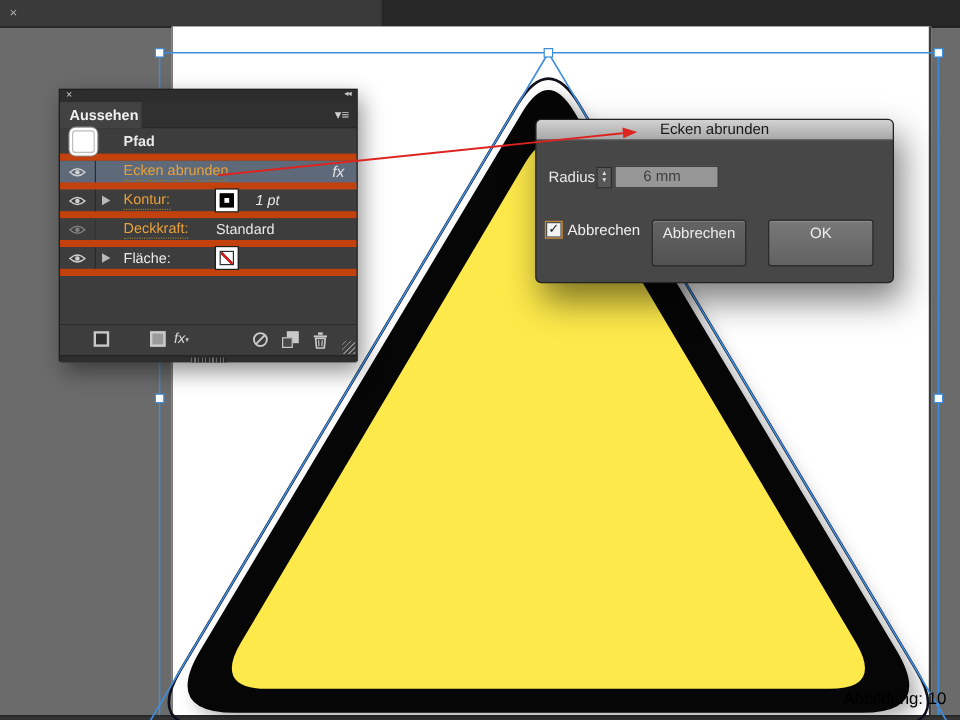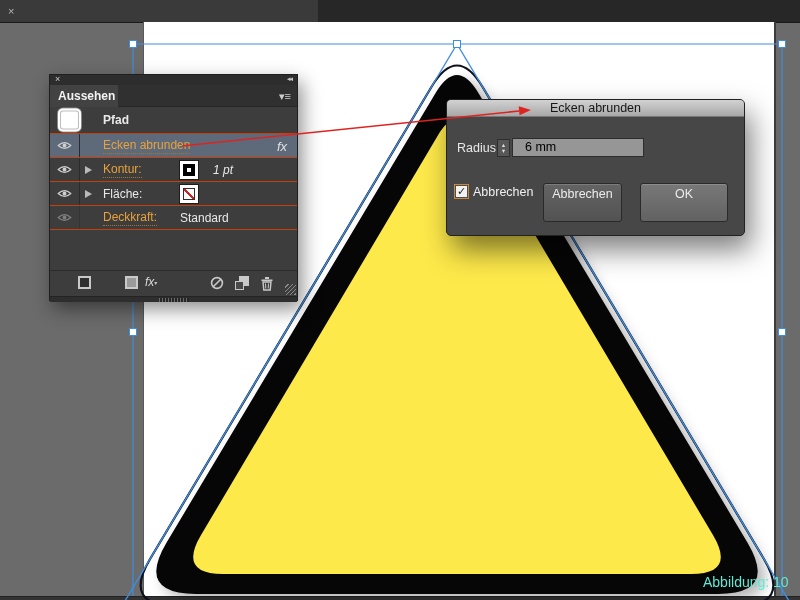--- a/index.html
+++ b/index.html
@@ -11,31 +11,31 @@
   
   .titlebar{position:absolute;left:0;top:0;width:800px;height:22px;background:#272727;border-bottom:1px solid #1a1a1a;}
   .doc-tab{position:absolute;left:0;top:0;width:318px;height:22px;background:#3a3a3a;display:flex;align-items:center;}
   .doc-close{width:10px;margin-left:8px;color:#b5b5b5;font-size:11px;line-height:22px;}
   .doc-title{margin-left:5px;color:#e8e8e8;font-size:11.5px;font-weight:bold;white-space:nowrap;}
   
   .artboard{position:absolute;left:143px;top:22px;width:630px;height:574px;background:#ffffff;border-left:1px solid #595959;border-right:2px solid #3c3c3c;}
   .bottomstrip{position:absolute;left:0;top:596px;width:800px;height:4px;background:#333;border-top:1px solid #222;}
   svg.canvaslayer{position:absolute;left:0;top:0;z-index:1;pointer-events:none;}
   svg.arrowlayer{position:absolute;left:0;top:0;z-index:6;pointer-events:none;}
-  .caption{position:absolute;left:703px;top:574px;z-index:2;color:#5eead4;font-size:14px;white-space:nowrap;}
+  .caption{position:absolute;left:703px;top:574px;z-index:2;color:#000000;font-size:14px;white-space:nowrap;}
   
   .panel{position:absolute;left:49px;top:74px;width:249px;height:227px;z-index:3;background:#3d3d3d;border:1px solid #1f1f1f;box-sizing:border-box;box-shadow:4px 8px 18px rgba(0,0,0,.45);}
   .p-head{position:absolute;left:0;top:0;width:100%;height:10px;background:#2d2d2d;}
   .p-close{position:absolute;left:5px;top:-1px;color:#c8c8c8;font-size:9px;line-height:10px;}
   .p-collapse{position:absolute;right:5px;top:-1px;color:#c8c8c8;font-size:7px;line-height:10px;letter-spacing:-1px;}
   .p-tabrow{position:absolute;left:0;top:10px;width:100%;height:22px;background:#303030;border-bottom:1px solid #262626;box-sizing:border-box;}
   .p-tab{position:absolute;left:0;top:0;width:68px;height:22px;background:#424242;color:#f2f2f2;font-size:12px;font-weight:bold;line-height:22px;padding-left:8px;box-sizing:border-box;}
   .p-menu{position:absolute;right:6px;top:0;height:22px;color:#cfcfcf;font-size:11px;line-height:22px;}
   .p-rows{position:absolute;left:0;top:32px;width:100%;}
-  .prow{position:relative;width:100%;box-sizing:border-box;border-bottom:1px solid #c2410c;background:#3d3d3d;}
+  .prow{position:relative;width:100%;box-sizing:border-box;border-bottom:6px solid #c2410c;background:#3d3d3d;}
   .prow.sel{background:#5e6a7a;}
   .eyecell{position:absolute;left:0;top:0;bottom:0;width:30px;border-right:1px solid #2b2b2b;display:flex;align-items:center;justify-content:center;box-sizing:border-box;}
   .eyecell.dim{opacity:.45;}
   .disc{position:absolute;left:35px;top:50%;transform:translateY(-50%);width:0;height:0;border-left:7px solid #b9b9b9;border-top:4.5px solid transparent;border-bottom:4.5px solid transparent;}
   .plabel{position:absolute;left:53px;top:50%;transform:translateY(-50%);font-size:12px;color:#e9e9e9;white-space:nowrap;}
   .plabel.link{color:#e9a23b;border-bottom:1px dotted #9c7a33;padding-bottom:1px;}
   .pvalue{position:absolute;left:130px;top:50%;transform:translateY(-50%);font-size:12px;color:#e9e9e9;white-space:nowrap;}
   .pvalue.offset{left:163px;font-style:italic;}
   .fxbadge{position:absolute;right:10px;top:50%;transform:translateY(-50%);font-size:13px;font-style:italic;color:#e0e0e0;}
   .thumb{position:absolute;left:8px;top:50%;transform:translateY(-50%);width:23px;height:23px;background:#fff;border-radius:5px;box-shadow:0 0 0 1px #8a8a8a, inset 0 0 0 2px #fff, inset 0 0 0 3px #bdbdbd;}
@@ -54,21 +54,21 @@
   .dupico .front{position:absolute;left:0;bottom:0;width:7px;height:7px;background:#4a4a4a;border:1.5px solid #c9c9c9;}
   .grip{position:absolute;right:1px;bottom:1px;width:11px;height:11px;background:repeating-linear-gradient(135deg,transparent 0 2px,#8a8a8a 2px 3px);}
   .p-strip{position:absolute;left:0;top:221px;width:100%;height:6px;background:#2e2e2e;border-top:1px solid #232323;box-sizing:border-box;}
   .p-strip .dots{position:absolute;left:50%;top:1px;transform:translateX(-50%);width:30px;height:4px;background:repeating-linear-gradient(90deg,#6a6a6a 0 1px,#262626 1px 3px);}
   
   .dialog{position:absolute;left:446px;top:99px;width:299px;height:137px;z-index:4;background:#474747;border:1px solid #222;border-radius:5px;box-sizing:border-box;box-shadow:6px 14px 28px rgba(0,0,0,.5);}
   .d-title{position:absolute;left:0;top:0;width:100%;height:17px;background:linear-gradient(#d2d2d2,#a8a8a8);border-radius:4px 4px 0 0;border-bottom:1px solid #777;text-align:center;color:#161616;font-size:12.5px;line-height:17px;box-sizing:border-box;}
   .d-radius-label{position:absolute;left:10px;top:41px;font-size:12.5px;color:#e8e8e8;}
   .stepper{position:absolute;left:50px;top:39px;width:13px;height:18px;background:#575757;border:1px solid #2e2e2e;box-sizing:border-box;display:flex;flex-direction:column;align-items:center;justify-content:center;}
   .stepper span{font-size:5.5px;line-height:6px;color:#dedede;}
-  .d-field{position:absolute;left:65px;top:38px;width:132px;height:19px;background:#969696;border:1px solid #2d2d2d;box-sizing:border-box;color:#000000;font-size:12.5px;line-height:17px;padding-left:12px;}
+  .d-field{position:absolute;left:65px;top:38px;width:87px;height:19px;background:#969696;border:1px solid #2d2d2d;box-sizing:border-box;color:#404040;font-size:12.5px;line-height:17px;padding-left:23px;}
   .checkbox{position:absolute;left:8px;top:85px;width:13px;height:13px;background:#f2f2f2;border:1px solid #4e4e4e;outline:1px solid #c8883a;box-sizing:border-box;color:#1c1c1c;font-size:11px;line-height:11px;text-align:center;}
   .d-preview{position:absolute;left:26px;top:85px;font-size:12.5px;color:#f0f0f0;}
   .dbtn{position:absolute;top:83px;height:39px;background:linear-gradient(#646464,#525252);border:1px solid #2a2a2a;border-radius:3px;box-sizing:border-box;color:#ececec;font-size:12.5px;text-align:center;line-height:21px;box-shadow:inset 0 1px 0 rgba(255,255,255,.16);}
   .dbtn.cancel{left:96px;width:79px;}
   .dbtn.ok{left:193px;width:88px;background:linear-gradient(#787878,#626262);}
 </style>
 </head>
 <body>
 
 <div class="screen">
@@ -141,42 +141,42 @@
         </div>
         <div class="disc"></div>
         <span class="plabel link">Kontur:</span>
         <div class="swatch">
             <div class="stroke-ring"></div>
           </div>
         <span class="pvalue offset">1 pt</span>
       </div>
 
       <div class="prow" style="height:24px;">
+        <div class="eyecell dim">
+          <svg width="15" height="9" viewBox="0 0 16 10">
+            <path d="M1 5 Q8 -1.5 15 5 Q8 11.5 1 5 Z" fill="none" stroke="#cfcfcf" stroke-width="1.3"></path>
+            <circle cx="8" cy="5" r="2.1" fill="#cfcfcf"></circle>
+          </svg>
+        </div>
+        <span class="plabel link">Deckkraft:</span>
+        <span class="pvalue">Standard</span>
+      </div>
+
+      <div class="prow" style="height:24px;">
         <div class="eyecell">
           <svg width="15" height="9" viewBox="0 0 16 10">
             <path d="M1 5 Q8 -1.5 15 5 Q8 11.5 1 5 Z" fill="none" stroke="#cfcfcf" stroke-width="1.3"></path>
             <circle cx="8" cy="5" r="2.1" fill="#cfcfcf"></circle>
           </svg>
         </div>
         <div class="disc"></div>
         <span class="plabel">Fläche:</span>
         <div class="swatch">
             <div class="none-fill"></div>
           </div>
-      </div>
-
-      <div class="prow" style="height:24px;">
-        <div class="eyecell dim">
-          <svg width="15" height="9" viewBox="0 0 16 10">
-            <path d="M1 5 Q8 -1.5 15 5 Q8 11.5 1 5 Z" fill="none" stroke="#cfcfcf" stroke-width="1.3"></path>
-            <circle cx="8" cy="5" r="2.1" fill="#cfcfcf"></circle>
-          </svg>
-        </div>
-        <span class="plabel link">Deckkraft:</span>
-        <span class="pvalue">Standard</span>
       </div>
     </div>
 
     <div class="p-empty"></div>
 
     <div class="p-toolbar">
       <div class="tbico sq" style="left:28px;"></div>
       <div class="tbico sq fill" style="left:75px;"></div>
       <div class="tbico tb-fx" style="left:95px;top:4px;"><span>fx</span><span class="caret">▾</span></div>
       <svg class="tbico" style="left:160px;" width="14" height="14" viewBox="0 0 14 14">

